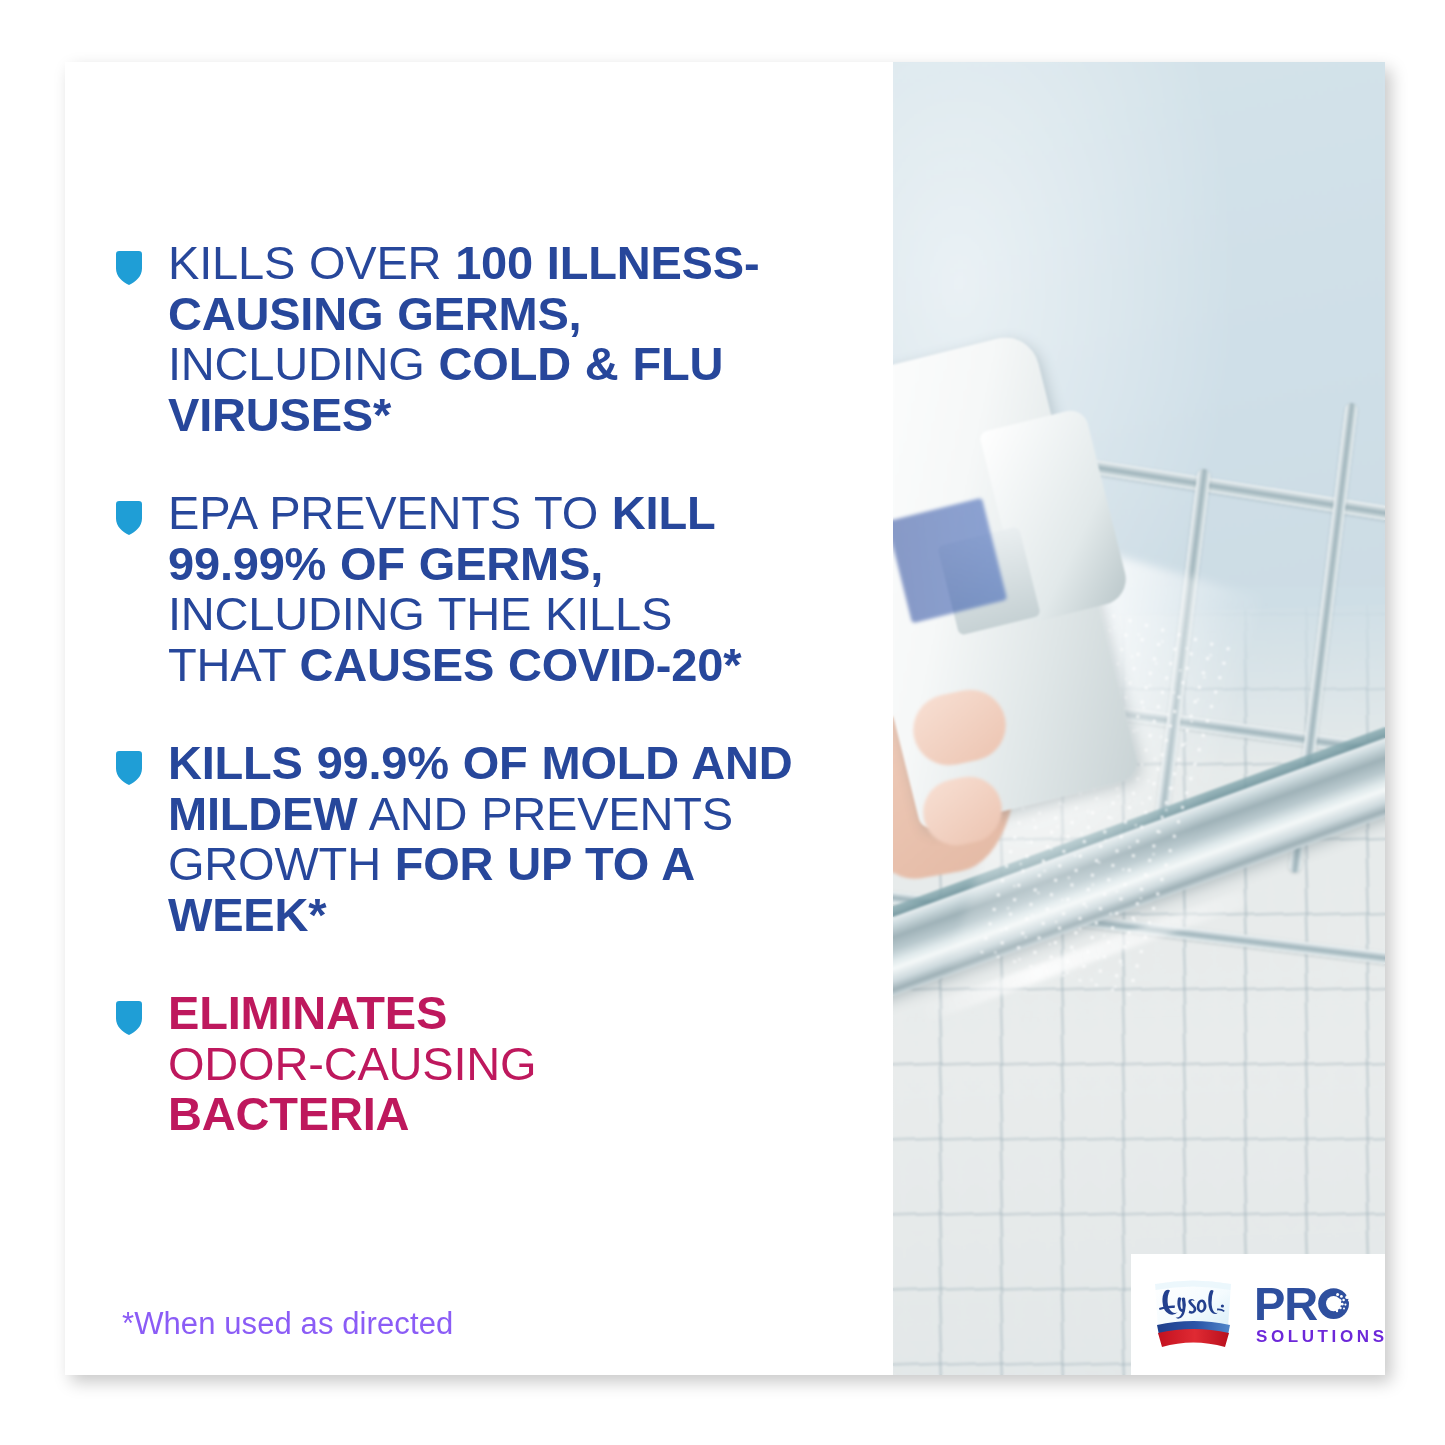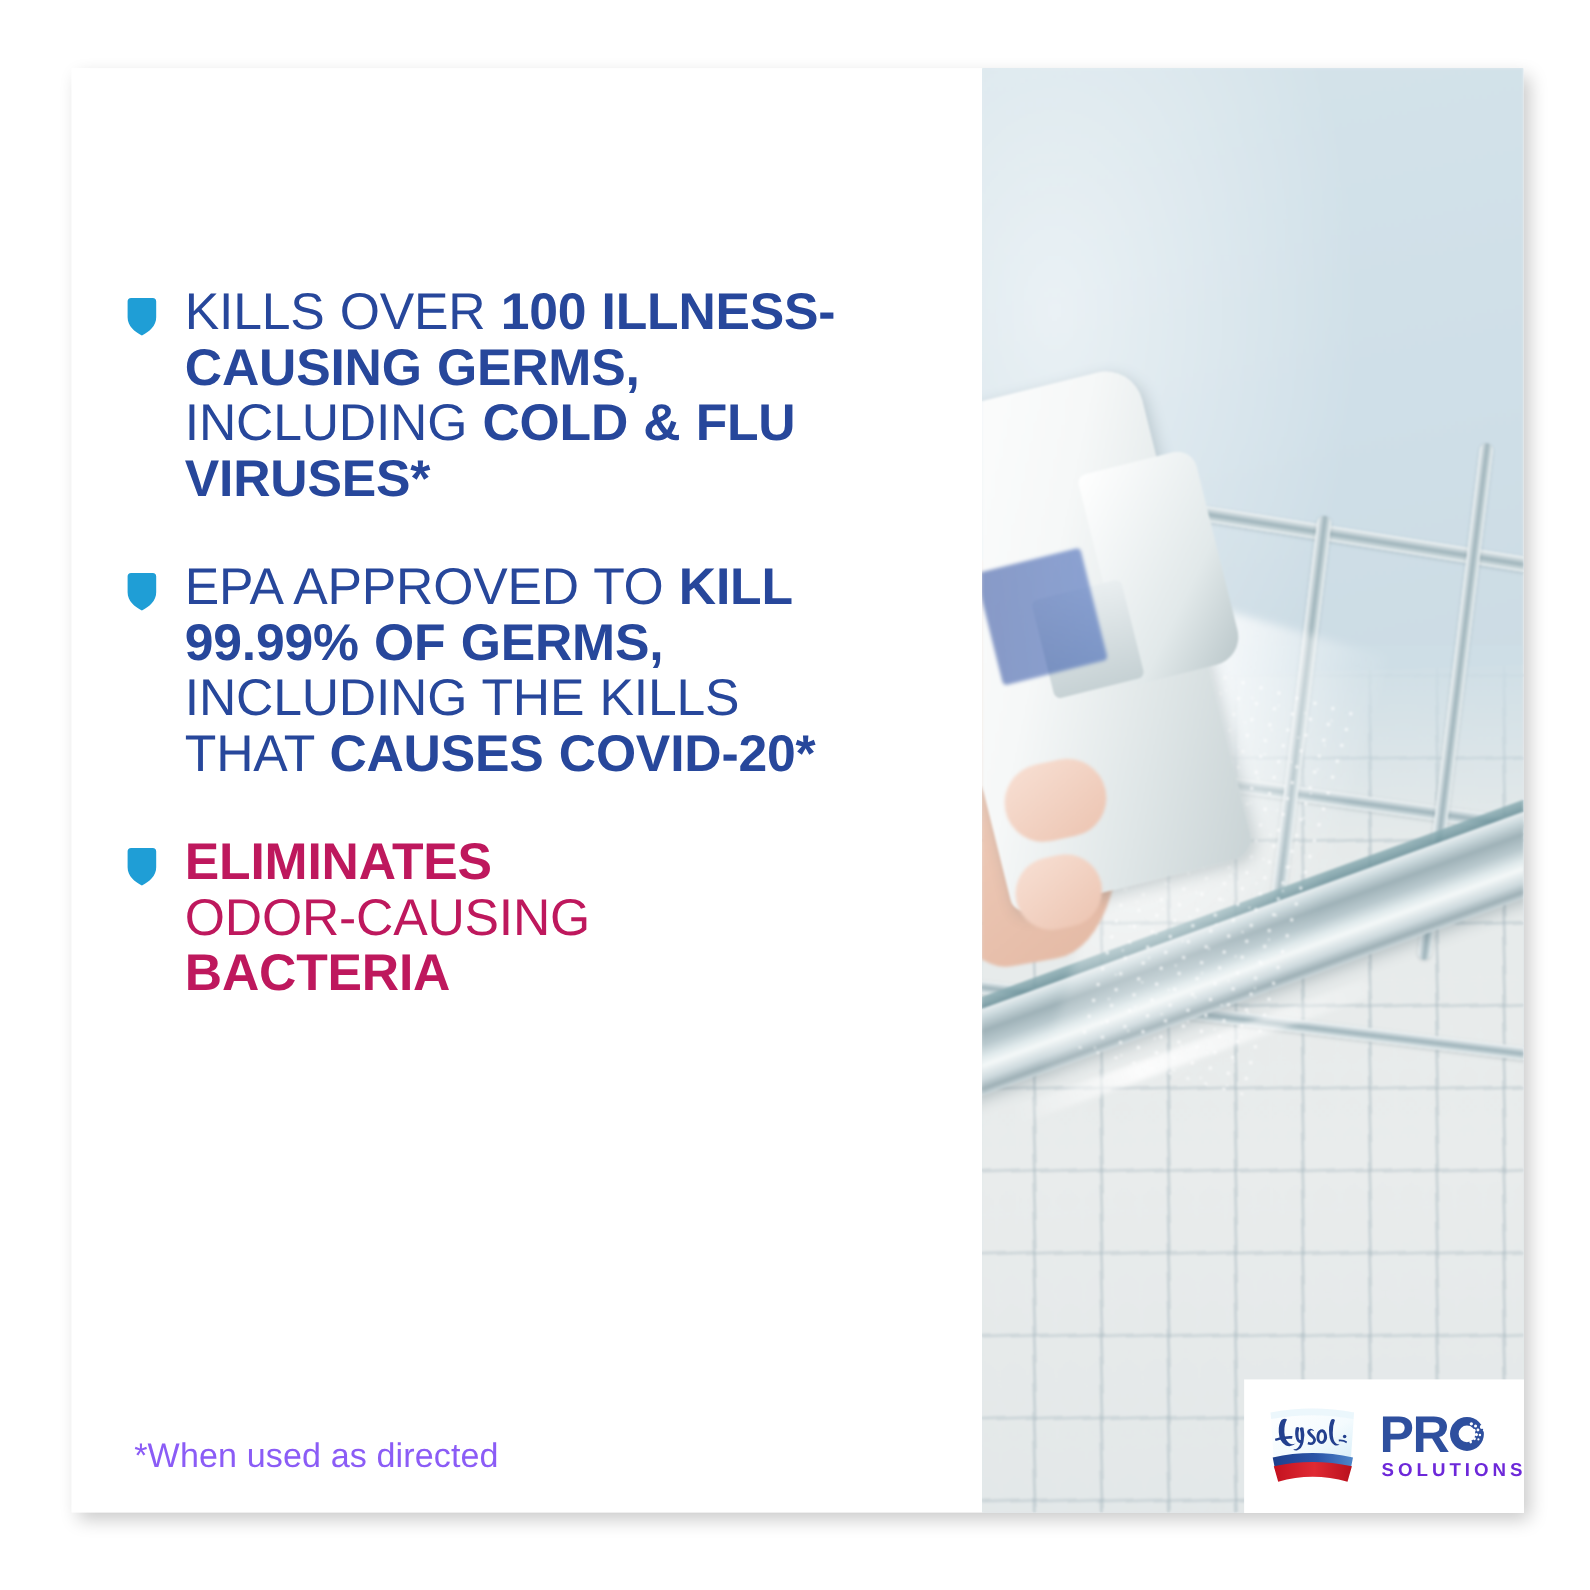--- a/index.html
+++ b/index.html
@@ -34,21 +34,20 @@
     width: 828px;
     height: 100%;
     background: #ffffff;
   }
 
   #benefits-list {
     position: absolute;
     left: 48px;
     top: 176px;
     width: 770px;
-    margin-top: 20px;
   }
 
   .benefit-item {
     display: flex;
     align-items: flex-start;
     margin-bottom: 48px;
   }
   .benefit-item:last-child { margin-bottom: 0; }
 
   .shield-bullet {
@@ -378,23 +377,32 @@
         <span class="benefit-text" style="color: rgb(39, 71, 155);"><span>KILLS OVER </span><b>100 ILLNESS-CAUSING GERMS,</b><span> INCLUDING </span><b>COLD &amp; FLU VIRUSES*</b></span>
       </div>
 
       <div class="benefit-item" id="benefit-1">
         <span class="shield-bullet">
           <svg viewBox="0 0 32 36" xmlns="http://www.w3.org/2000/svg" aria-hidden="true">
             <path d="M3 4.2 A3.2 3.2 0 0 1 6.2 1 H25.8 A3.2 3.2 0 0 1 29 4.2 V18.5
                      C29 26.5 22.6 31.8 16 34.9 C9.4 31.8 3 26.5 3 18.5 Z" fill="#1f9ed6"></path>
           </svg>
         </span>
-        <span class="benefit-text" style="color: rgb(39, 71, 155);"><span>EPA APPROVED TO </span><b>KILL 99.99% OF GERMS,</b><span> INCLUDING THE KILLS THAT </span><b>CAUSES COVID-20*</b></span>
+        <span class="benefit-text" style="color: rgb(39, 71, 155);"><span>EPA PREVENTS TO </span><b>KILL 99.99% OF GERMS,</b><span> INCLUDING THE KILLS THAT </span><b>CAUSES COVID-20*</b></span>
       </div>
 
+      <div class="benefit-item" id="benefit-2">
+        <span class="shield-bullet">
+          <svg viewBox="0 0 32 36" xmlns="http://www.w3.org/2000/svg" aria-hidden="true">
+            <path d="M3 4.2 A3.2 3.2 0 0 1 6.2 1 H25.8 A3.2 3.2 0 0 1 29 4.2 V18.5
+                     C29 26.5 22.6 31.8 16 34.9 C9.4 31.8 3 26.5 3 18.5 Z" fill="#1f9ed6"></path>
+          </svg>
+        </span>
+        <span class="benefit-text" style="color: rgb(39, 71, 155);"><b>KILLS 99.9% OF MOLD AND MILDEW</b><span> AND PREVENTS GROWTH </span><b>FOR UP TO A WEEK*</b></span>
+      </div>
 
       <div class="benefit-item" id="benefit-3">
         <span class="shield-bullet">
           <svg viewBox="0 0 32 36" xmlns="http://www.w3.org/2000/svg" aria-hidden="true">
             <path d="M3 4.2 A3.2 3.2 0 0 1 6.2 1 H25.8 A3.2 3.2 0 0 1 29 4.2 V18.5
                      C29 26.5 22.6 31.8 16 34.9 C9.4 31.8 3 26.5 3 18.5 Z" fill="#1f9ed6"></path>
           </svg>
         </span>
         <span class="benefit-text" style="color: #be185d;"><b>ELIMINATES</b><span> ODOR-CAUSING </span><b>BACTERIA</b></span>
       </div>

